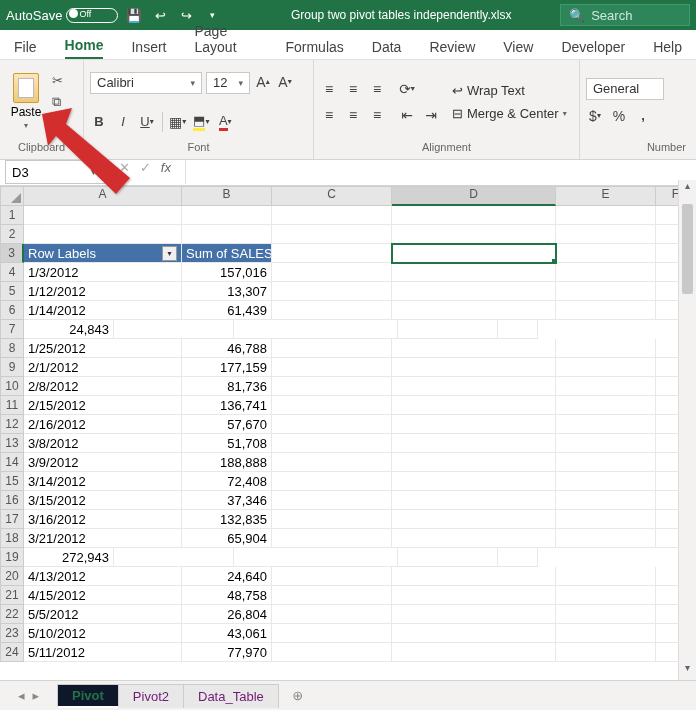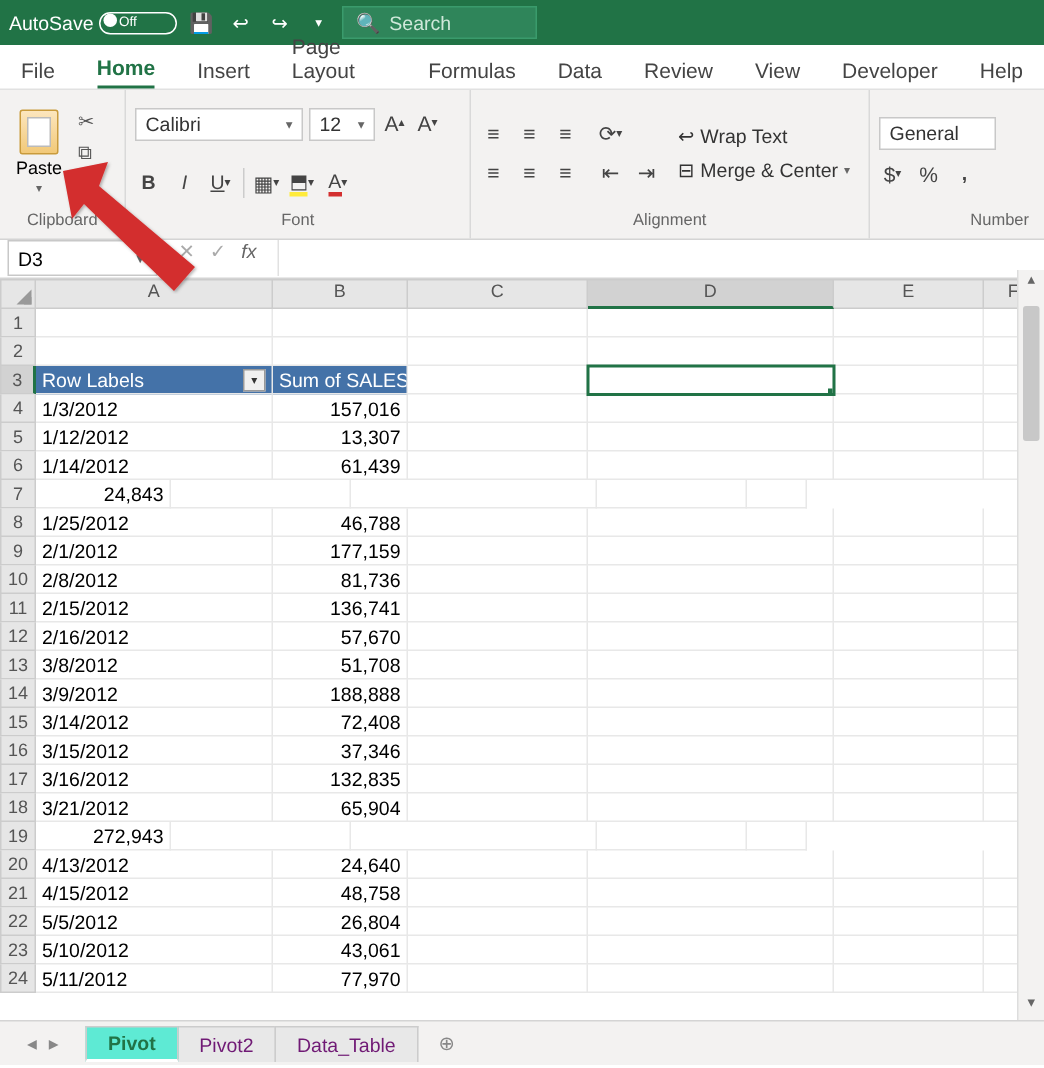--- a/index.html
+++ b/index.html
@@ -66,21 +66,21 @@
 .pvt-hdr{background:#4472a8;color:#fff;font-size:13px}
 .filter-btn{margin-left:auto;width:15px;height:15px;background:#f0f0f0;border:1px solid #999;display:flex;align-items:center;justify-content:center;font-size:8px;color:#333}
 .num{justify-content:flex-end}
 .cursor{outline:2px solid #217346;outline-offset:-1px;position:relative}
 .cursor::after{content:"";position:absolute;right:-3px;bottom:-3px;width:6px;height:6px;background:#217346}
 
 
 .sheets{height:30px;border-top:1px solid #d4d4d4;display:flex;align-items:center;background:#f3f2f1;padding-left:18px;gap:0}
 .sh-nav{display:flex;gap:8px;color:#888;margin-right:18px}
 .sh-tab{height:24px;padding:0 14px;border:1px solid #ccc;border-bottom:none;background:#e8e8e8;display:flex;align-items:center;font-size:13px;color:#701a75;margin-right:-1px}
-.sh-tab.active{background:#5eead4;color:#217346;font-weight:600;border-bottom:2px solid #fff;position:relative;z-index:2}
+.sh-tab.active{background:#0f172a;color:#217346;font-weight:600;border-bottom:2px solid #fff;position:relative;z-index:2}
 .sh-add{width:24px;text-align:center;color:#888;margin-left:8px}
 
 
 .vscroll{position:absolute;right:0;top:180px;bottom:32px;width:18px;background:#f3f2f1;border-left:1px solid #ddd}
 .vthumb{position:absolute;top:24px;left:3px;right:3px;height:90px;background:#c8c8c8;border-radius:2px}
 .vbtn{position:absolute;left:0;right:0;height:18px;text-align:center;font-size:10px;color:#666}
 </style>
 </head>
 <body>
 
@@ -88,20 +88,21 @@
   <div class="tb-autosave">
     <span>AutoSave</span>
     <span class="toggle">
         <span class="toggle-lbl">Off</span>
       </span>
   </div>
   <span class="tb-icon">💾</span>
   <span class="tb-icon">↩</span>
   <span class="tb-icon">↪</span>
   <span class="tb-icon" style="font-size:9px">▾</span>
+  <div class="tb-title">Group two pivot tables independently.xlsx</div>
   <div class="tb-search">
     <span>🔍</span>
     <span>Search</span>
   </div>
 </div>
 
 <div class="tabs" id="tabs">
     <div class="tab">File</div>
     <div class="tab active">Home</div>
     <div class="tab">Insert</div>

